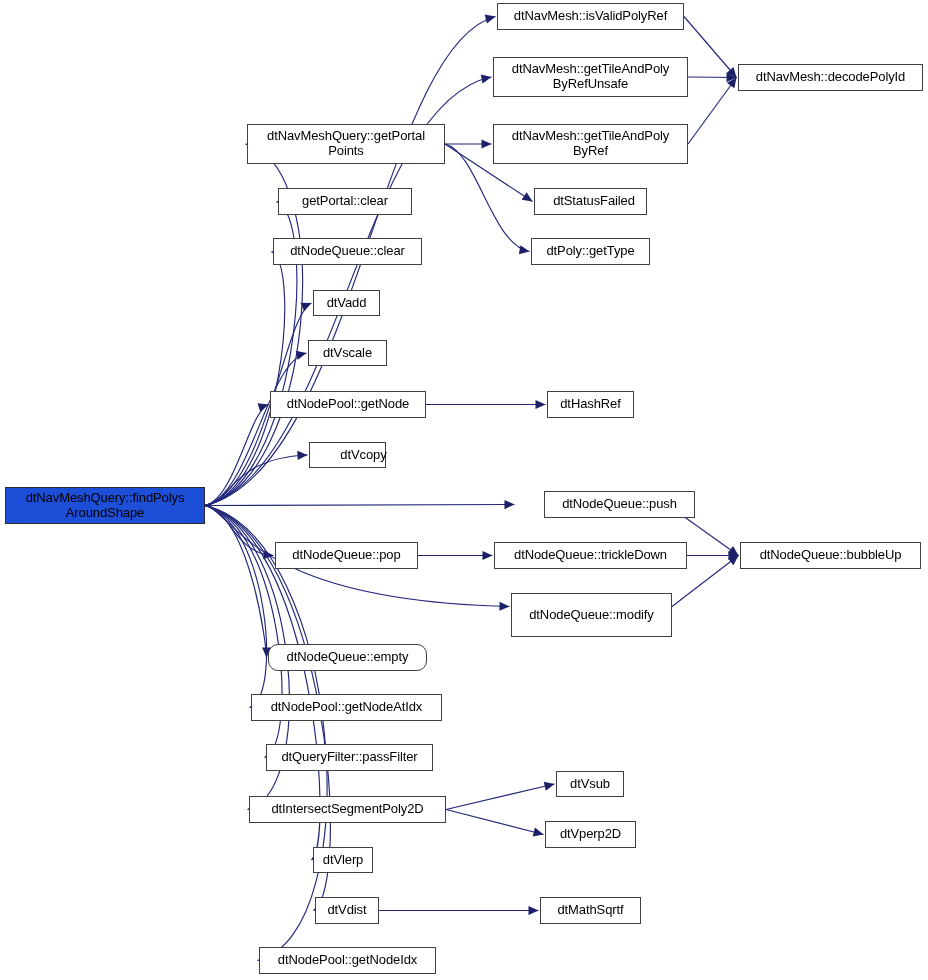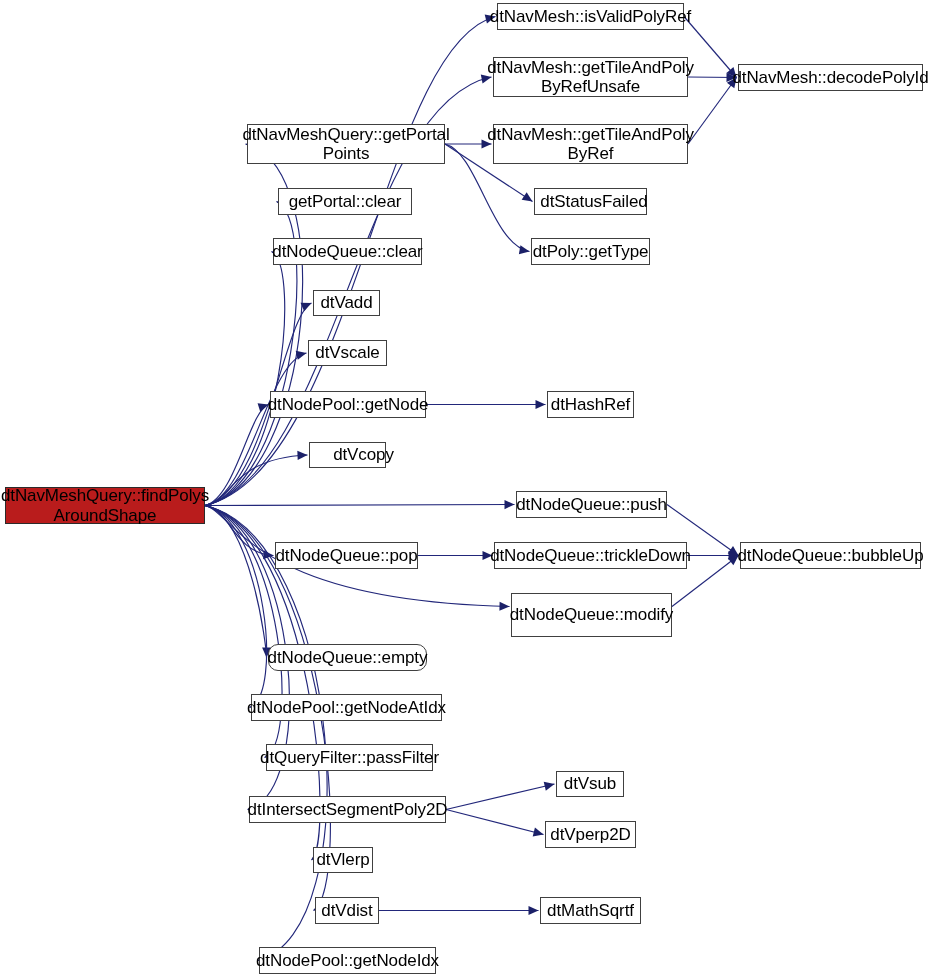--- a/index.html
+++ b/index.html
@@ -26,27 +26,27 @@
     position: absolute;
     box-sizing: border-box;
     border: 1px solid #404040;
     background: #ffffff;
     color: #000000;
     display: flex;
     align-items: center;
     justify-content: center;
     text-align: center;
     line-height: 1.12;
-    font-size: 17px;
+    font-size: 13px;
     letter-spacing: -0.1px;
     white-space: pre;
     user-select: none;
   }
   .node-box.root {
-    background: #b91c1c;
+    background: #1d4ed8;
     border-color: #2b2b2b;
   }
   .edge-path {
     fill: none;
     stroke: #22277a;
     stroke-width: 1.15;
   }
   .edge-head {
     fill: #1b2068;
     stroke: none;
@@ -137,21 +137,21 @@
 ByRef</div>
       <div class="node-box" style="left: 534px; top: 188px; width: 113px; height: 27px; padding-left: 7px;">dtStatusFailed</div>
       <div class="node-box" style="left: 278px; top: 188px; width: 134px; height: 27px;">getPortal::clear</div>
       <div class="node-box" style="left: 531px; top: 238px; width: 119px; height: 27px;">dtPoly::getType</div>
       <div class="node-box" style="left: 273px; top: 238px; width: 149px; height: 27px;">dtNodeQueue::clear</div>
       <div class="node-box" style="left: 313px; top: 290px; width: 67px; height: 26px;">dtVadd</div>
       <div class="node-box" style="left: 308px; top: 340px; width: 79px; height: 26px;">dtVscale</div>
       <div class="node-box" style="left: 270px; top: 391px; width: 156px; height: 27px;">dtNodePool::getNode</div>
       <div class="node-box" style="left: 547px; top: 391px; width: 87px; height: 27px;">dtHashRef</div>
       <div class="node-box" style="left: 309px; top: 442px; width: 77px; height: 26px; padding-left: 32px;">dtVcopy</div>
-      <div class="node-box" style="left: 516px; top: 491px; width: 151px; height: 27px;">dtNodeQueue::push</div>
+      <div class="node-box" style="left: 544px; top: 491px; width: 151px; height: 27px;">dtNodeQueue::push</div>
       <div class="node-box" style="left: 275px; top: 542px; width: 143px; height: 27px;">dtNodeQueue::pop</div>
       <div class="node-box" style="left: 494px; top: 542px; width: 193px; height: 27px;">dtNodeQueue::trickleDown</div>
       <div class="node-box" style="left: 740px; top: 542px; width: 181px; height: 27px;">dtNodeQueue::bubbleUp</div>
       <div class="node-box" style="left: 511px; top: 593px; width: 161px; height: 44px;">dtNodeQueue::modify</div>
       <div class="node-box" style="left: 268px; top: 644px; width: 159px; height: 27px; border-radius: 10px;">dtNodeQueue::empty</div>
       <div class="node-box" style="left: 251px; top: 694px; width: 191px; height: 27px;">dtNodePool::getNodeAtIdx</div>
       <div class="node-box" style="left: 266px; top: 744px; width: 167px; height: 27px;">dtQueryFilter::passFilter</div>
       <div class="node-box" style="left: 249px; top: 796px; width: 197px; height: 27px;">dtIntersectSegmentPoly2D</div>
       <div class="node-box" style="left: 556px; top: 771px; width: 68px; height: 26px;">dtVsub</div>
       <div class="node-box" style="left: 545px; top: 821px; width: 91px; height: 27px;">dtVperp2D</div>

